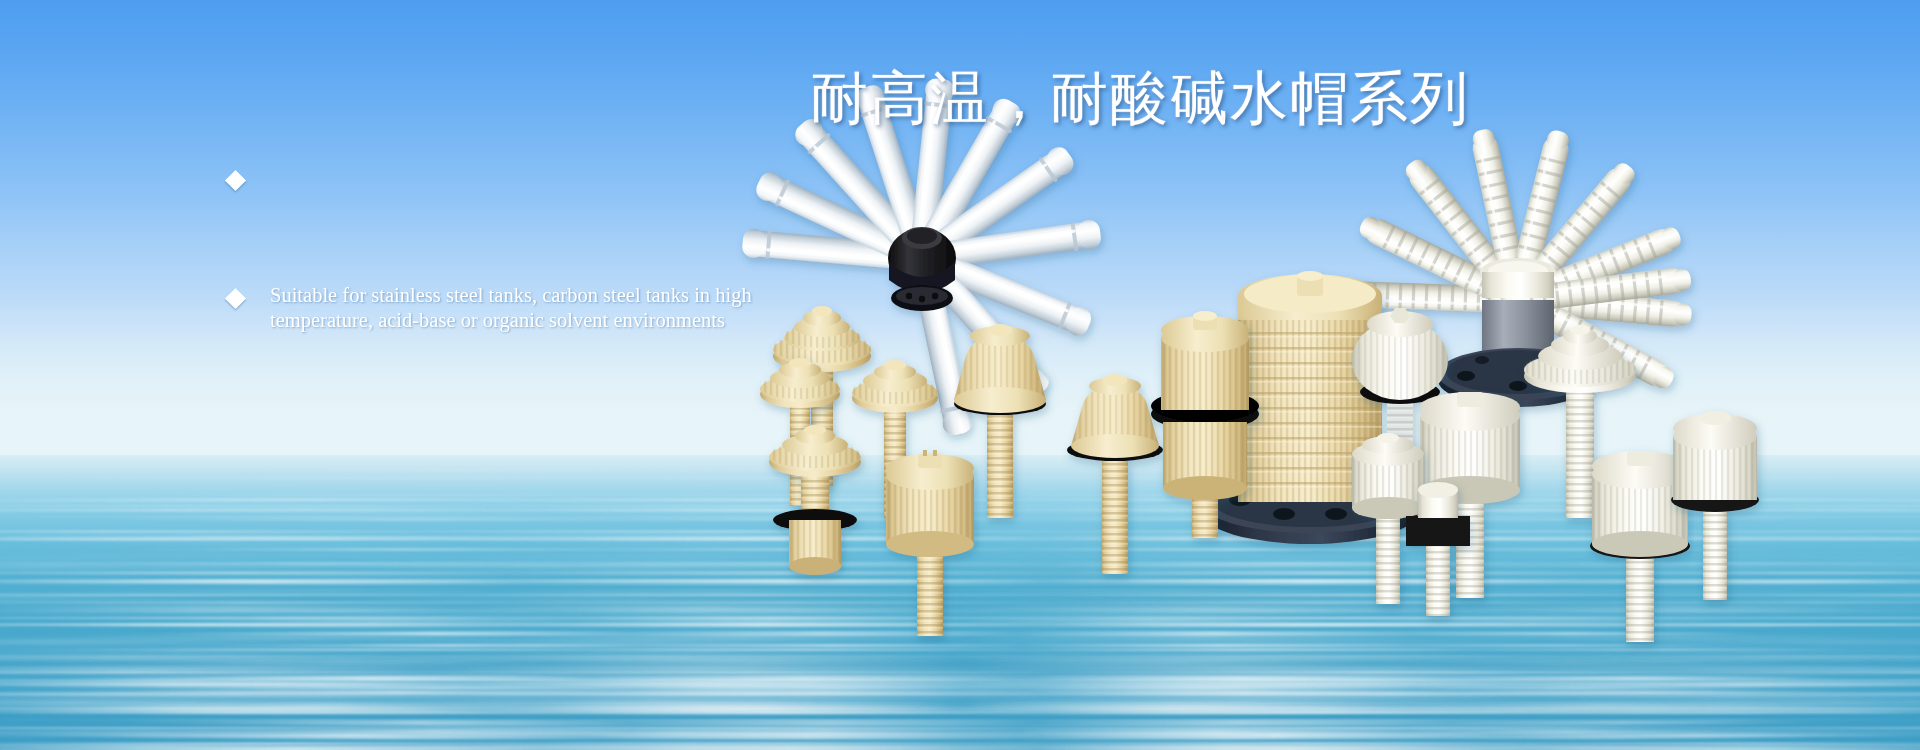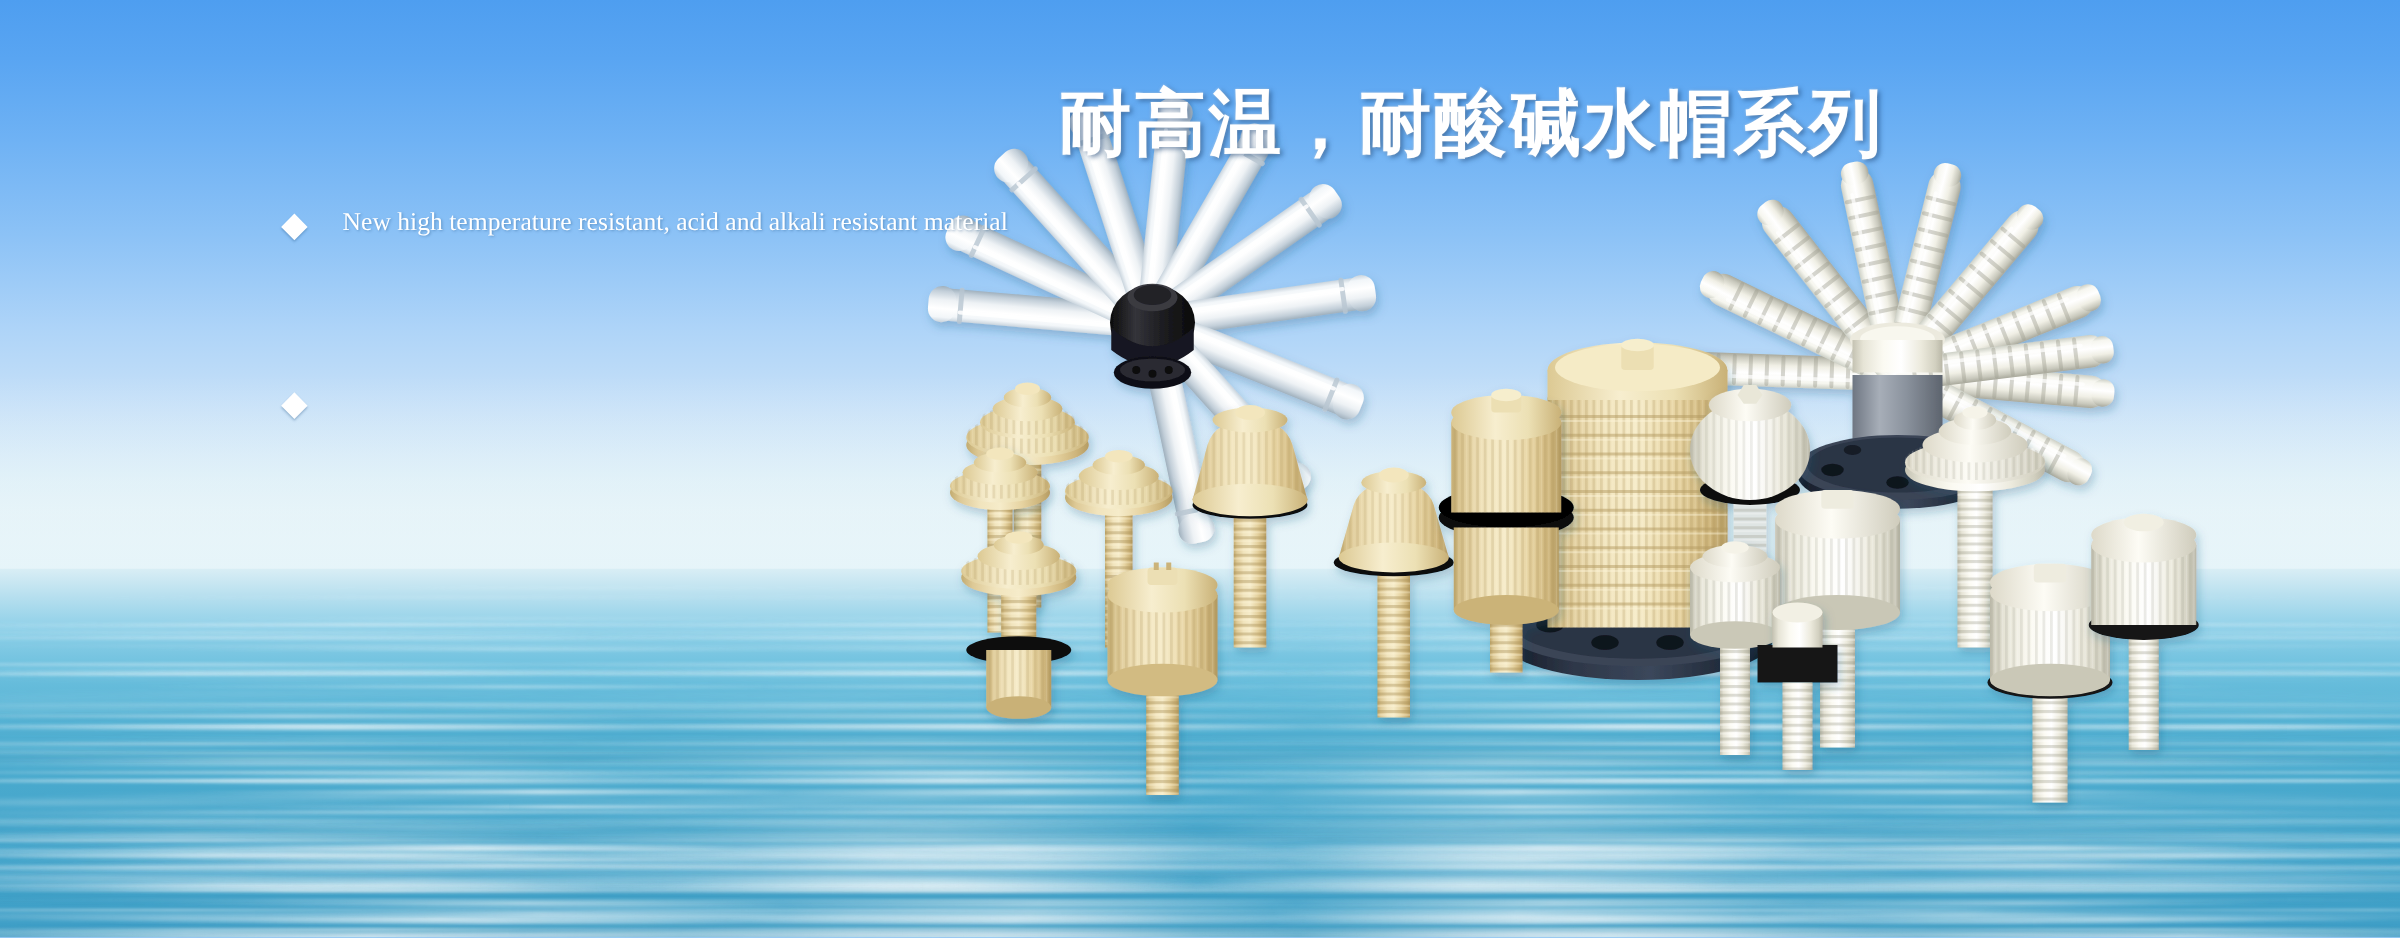--- a/index.html
+++ b/index.html
@@ -75,26 +75,25 @@
     border-radius: 50%;
     filter: blur(3px);
   }
 
   
   .title {
     position: absolute;
     left: 810px; top: 60px;
     width: 760px;
     font-size: 58px;
-    font-weight: bold;
+    font-weight: normal;
     color: #ffffff;
     letter-spacing: 2px;
     white-space: nowrap;
     text-shadow: 2px 2px 4px rgba(20,60,110,0.55), 0 0 2px rgba(255,255,255,0.6);
-    margin-left: 37px;
   }
 
   .bullets { position: absolute; left: 228px; top: 165px; width: 800px; }
 
   .bullet { position: relative; }
   .bullet + .bullet { margin-top: 118px; }
 
   .diamond {
     position: absolute;
     left: 0; top: 8px;
@@ -708,22 +707,23 @@
       </g>
     </svg>
   </div>
 
   <div class="title">耐高温，耐酸碱水帽系列</div>
 
   <div class="bullets">
 
     <div class="bullet b1">
       <span class="diamond"></span>
-      <div class="b-en">New high temperature resistant, acid and alkali resistant material</div>
     </div>
 
     <div class="bullet b2">
       <span class="diamond"></span>
+      <div class="b-en">Suitable for stainless steel tanks, carbon steel tanks in high
+temperature, acid-base or organic solvent environments</div>
     </div>
 
   </div>
 
 </div>
 
 </body></html>

